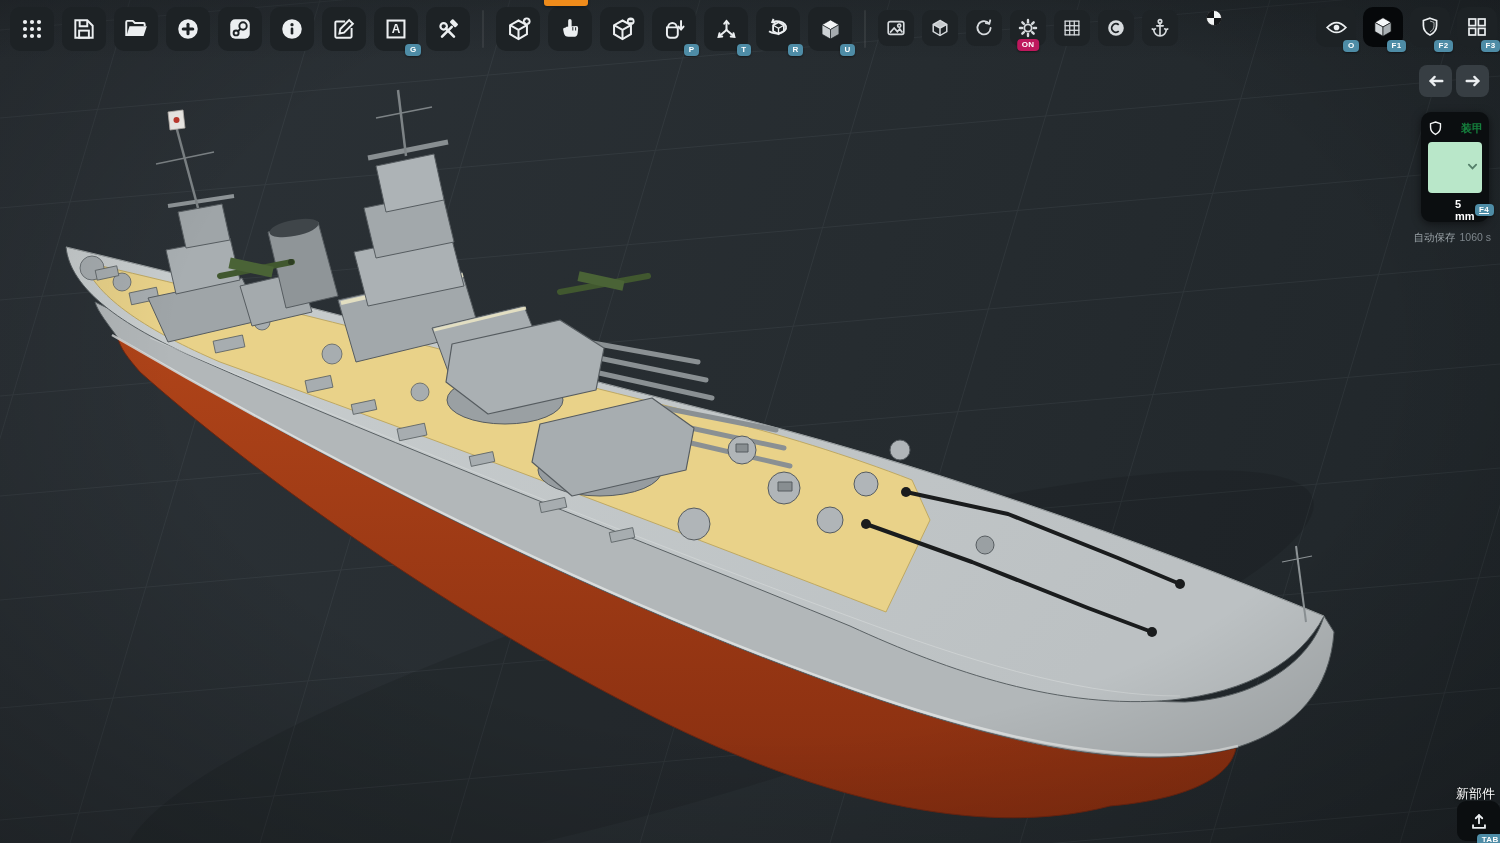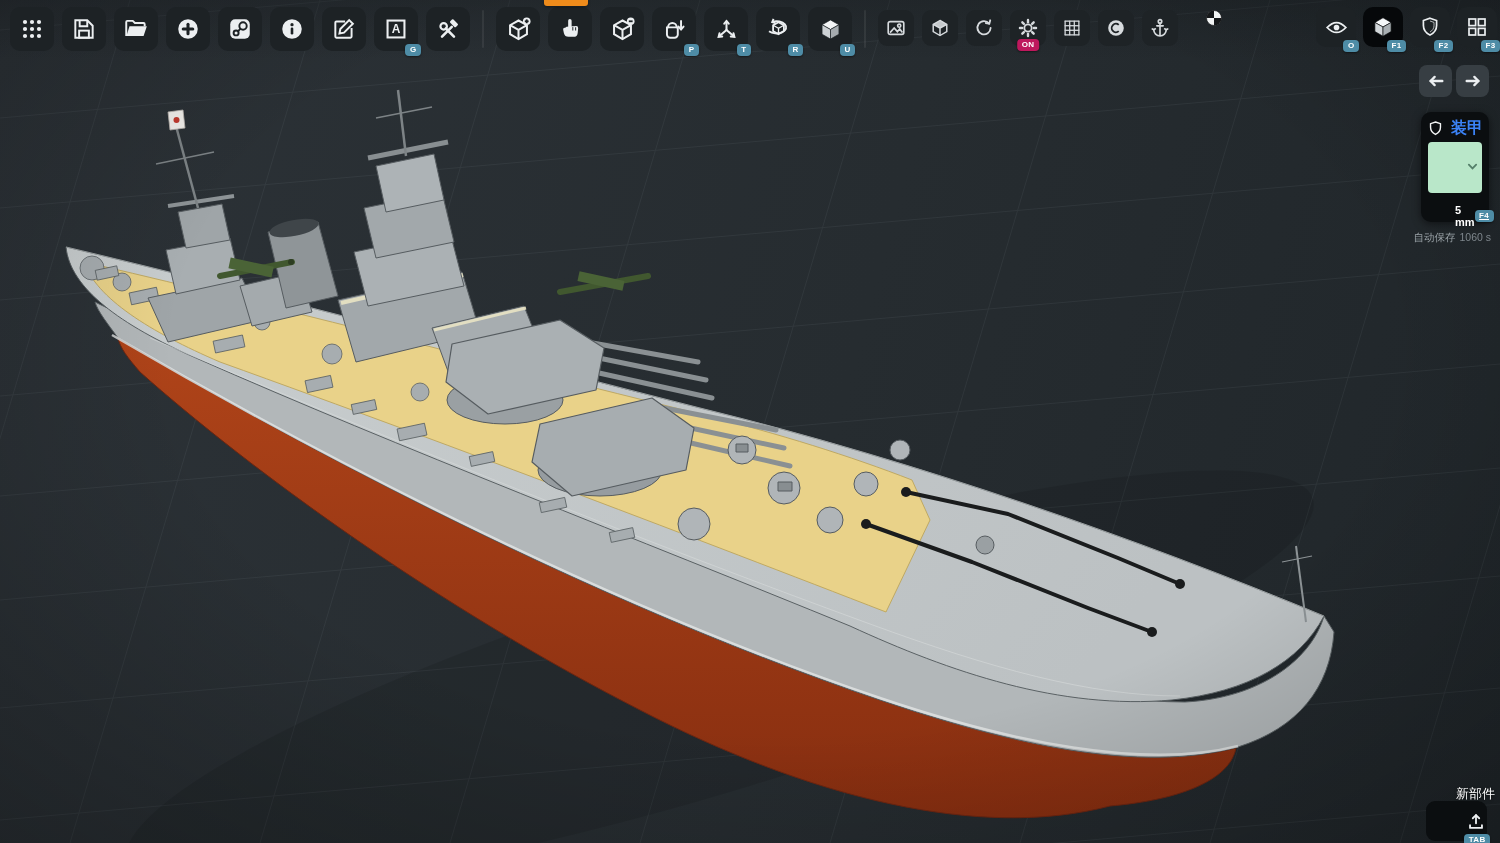--- a/index.html
+++ b/index.html
@@ -29,34 +29,34 @@
   .tool-indicator{position:absolute;top:0;left:544px;width:44px;height:6px;background:#ef8b1b;
                   border-radius:0 0 3px 3px;box-shadow:0 1px 3px rgba(0,0,0,.4);}
   .com-indicator{position:absolute;left:1204px;top:8px;width:20px;height:20px;}
 
   
   .navbtn{position:absolute;top:65px;width:33px;height:32px;border-radius:8px;background:#373e43;
           display:flex;align-items:center;justify-content:center;cursor:pointer;}
   .armor-panel{position:absolute;left:1421px;top:112px;width:68px;height:110px;background:#0b0e10;
                border-radius:10px;box-shadow:0 2px 8px rgba(0,0,0,.5);padding:5px 6px 6px;}
   .ap-head{display:flex;align-items:center;height:22px;}
-  .ap-title{margin-left:auto;color:#3b82f6;font-size:16px;font-weight:700;}
+  .ap-title{margin-left:auto;color:#15803d;font-size:11px;font-weight:700;}
   .swatch{position:relative;margin:3px auto 0;width:54px;height:51px;background:#b9e7c9;
           border-radius:4px;cursor:pointer;}
   .swatch .chev{position:absolute;right:3px;top:19px;}
-  .ap-foot{display:flex;align-items:center;margin-top:11px;padding-left:28px;}
+  .ap-foot{display:flex;align-items:center;margin-top:5px;padding-left:28px;}
   .ap-thickness{color:#fff;font-size:11px;font-weight:700;}
   .ap-foot .badge{position:static;margin-left:auto;font-size:8px;text-decoration:underline;}
   .autosave{position:absolute;top:231px;right:9px;font-size:10.5px;color:#98a0a5;}
   .autosave .val{color:#7e868c;margin-left:4px;}
 
   .newpart-label{position:absolute;top:785px;right:5px;color:#fff;font-size:13px;
                  text-shadow:0 1px 3px rgba(0,0,0,.7);}
-  .newpart-btn{position:absolute;top:801px;right:13px;width:61px;height:40px;background:#0b0e10;
-               border-radius:9px;display:flex;align-items:center;justify-content:flex-end;cursor:pointer;}
+  .newpart-btn{position:absolute;top:801px;right:0;width:43px;height:40px;background:#0b0e10;
+               border-radius:9px;display:flex;align-items:center;justify-content:center;cursor:pointer;}
 </style>
 </head>
 <body>
 
 <div class="stage">
 
   <svg class="scene" viewBox="0 0 1500 843">
     <defs>
       <linearGradient id="redGrad" x1="0" y1="0" x2="0" y2="1">
         <stop offset="0" stop-color="#b04419"></stop>

